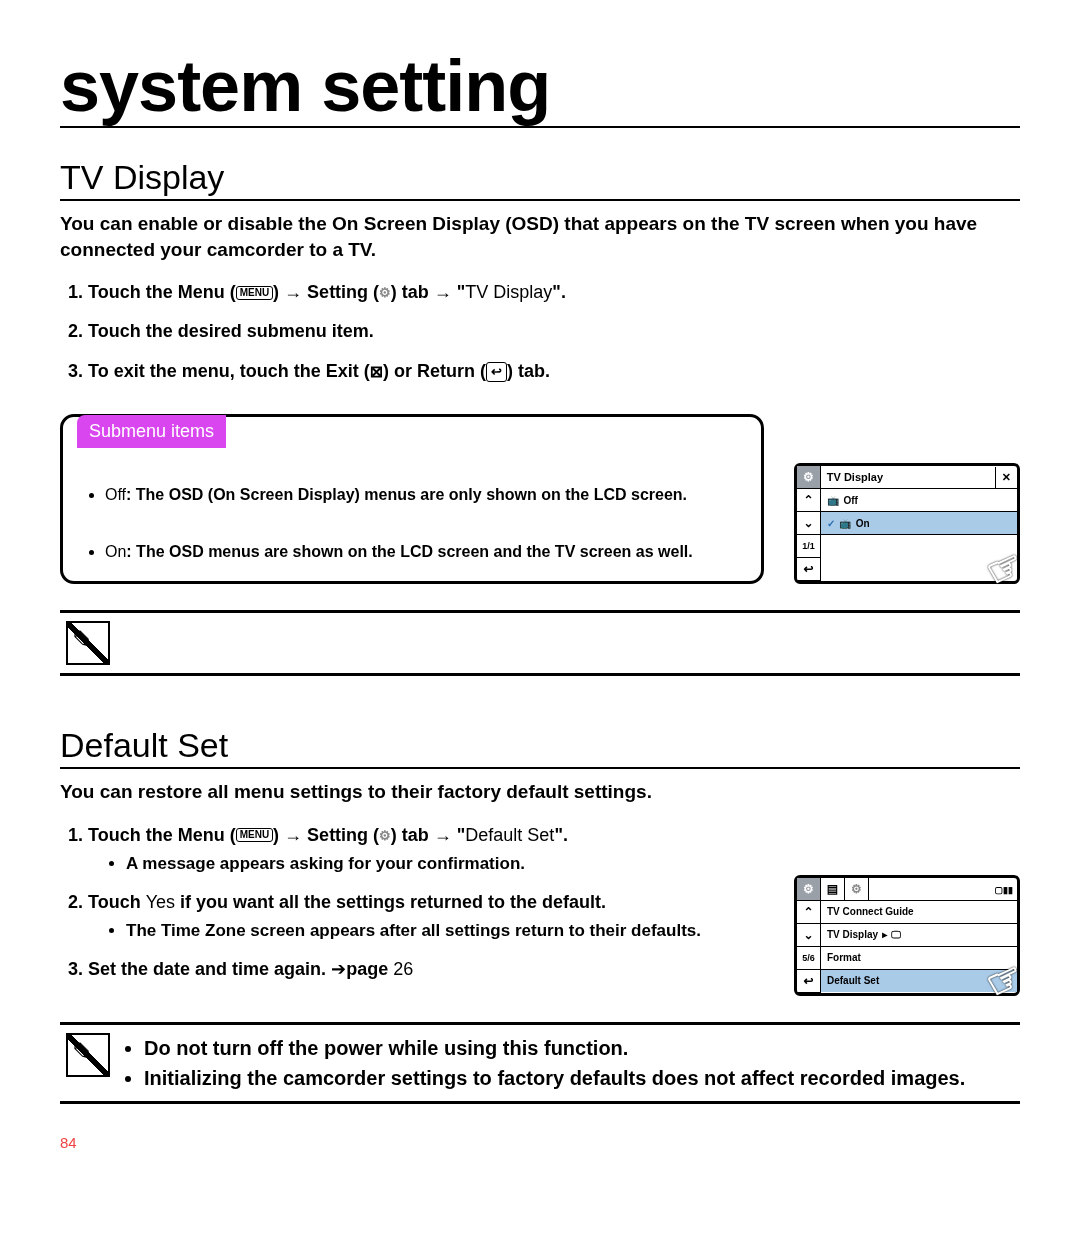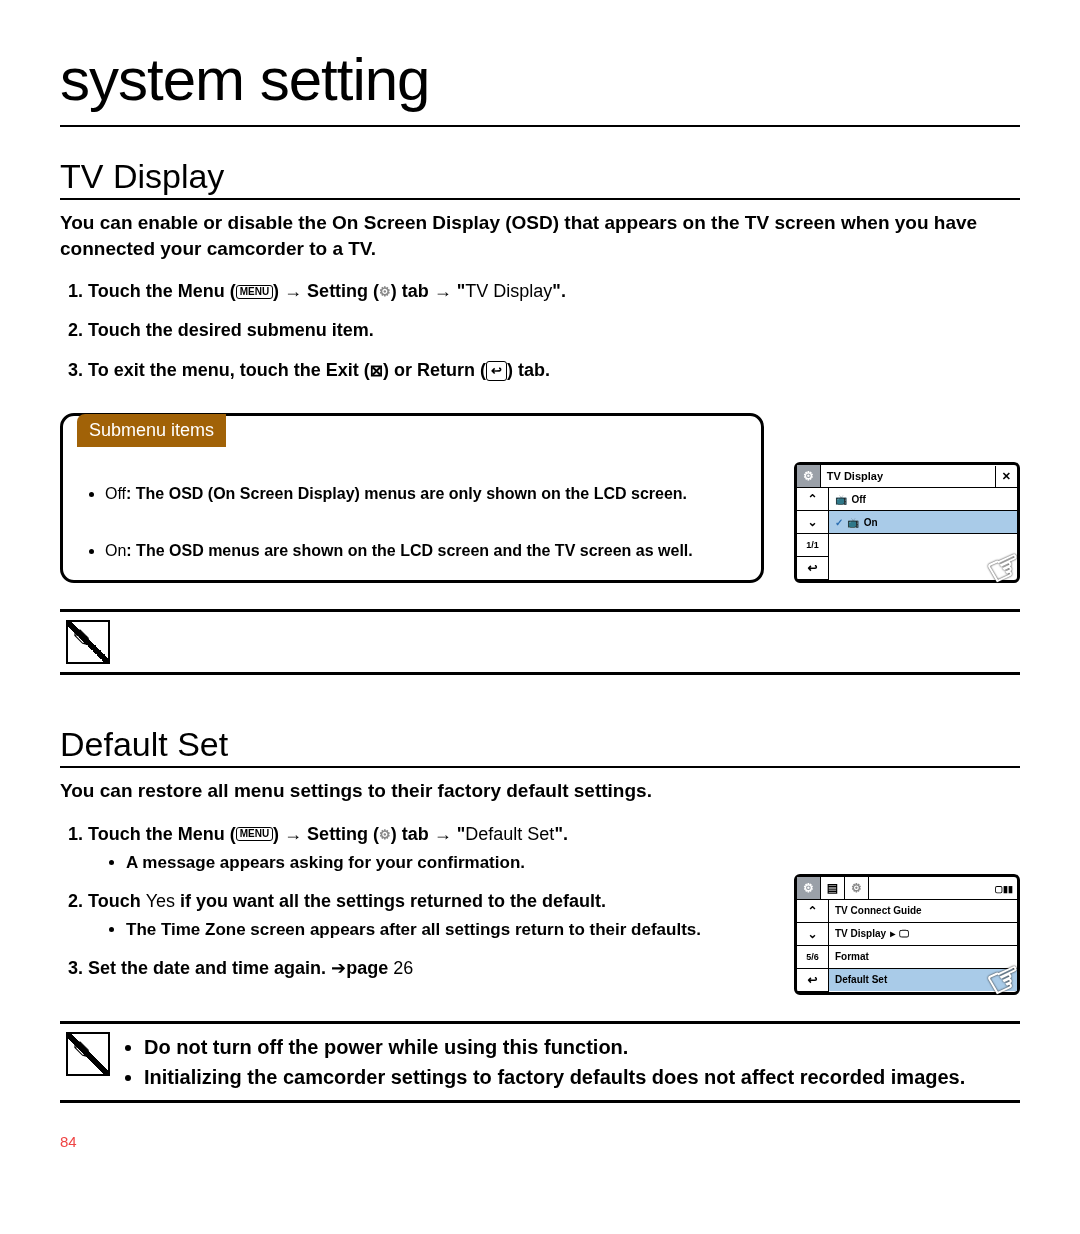--- a/index.html
+++ b/index.html
@@ -4,26 +4,26 @@
 <style>
   body {
     font-family: Arial, Helvetica, sans-serif;
     margin: 0;
     padding: 50px 60px 40px 60px;
     width: 1080px;
     box-sizing: border-box;
     color: #000;
   }
   h1.chapter {
-    font-size: 60px;
-    font-weight: 400;
+    font-size: 72px;
+    font-weight: 700;
     letter-spacing: -1px;
     margin: 0 0 10px 0;
     border-bottom: 2px solid #000;
-    padding-bottom: 15px;
+    padding-bottom: 4px;
     line-height: 1;
   }
   h2.section {
     font-size: 34px;
     font-weight: 300;
     margin: 30px 0 8px 0;
     border-bottom: 2px solid #000;
     padding-bottom: 2px;
   }
   p.intro {
@@ -75,21 +75,21 @@
 
   
   .submenu-box {
     border: 3px solid #000;
     border-radius: 14px;
     margin-top: 30px;
     padding: 0 0 14px 0;
     position: relative;
   }
   .submenu-title {
-    background: #a16207;
+    background: #d946ef;
     color: #fff;
     font-size: 18px;
     font-weight: normal;
     display: inline-block;
     padding: 6px 12px;
     margin: -2px 0 0 14px;
     border-top-left-radius: 8px;
   }
   .submenu-box ul {
     margin: 8px 0 0 0;
@@ -140,21 +140,21 @@
     display:flex; align-items:center;
     border-bottom:1px solid #000;
   }
   .mini-tab { padding:4px 6px; border-right:1px solid #000; display:flex; align-items:center; gap:2px;}
   .mini-tab.gear { background:#9aa0a8;}
   .mini-tab .g::before{ content:"⚙"; font-size:12px; color:#fff;}
   .mini-title { flex:1; padding:4px 6px; font-size:11px;}
   .mini-x { border-left:1px solid #000; padding:4px 6px; }
   .mini-x::before{content:"✕"; font-size:11px;}
   .mini-body { display:flex; }
-  .mini-side { width:32px; display:flex; flex-direction:column;}
+  .mini-side { width:24px; display:flex; flex-direction:column;}
   .mini-side div { border-right:1px solid #000; border-bottom:1px solid #000; height:22px; display:flex; align-items:center; justify-content:center; font-size:12px;}
   .mini-side .ret::before{content:"↩";}
   .mini-side .up::before{content:"⌃";}
   .mini-side .dn::before{content:"⌄";}
   .mini-list { flex:1;}
   .mini-row { display:flex; align-items:center; border-bottom:1px solid #000; height:22px; padding:0 6px; gap:4px; font-size:10px;}
   .mini-row.selected { background:#a9cbe8;}
   .mini-row .chk::before{content:"✓"; color:#2a6db0;}
   .mini-row .tv::before{content:"📺"; font-size:10px;}
   .mini-row .pgr::before{content:"▸"; margin-left:auto;}

